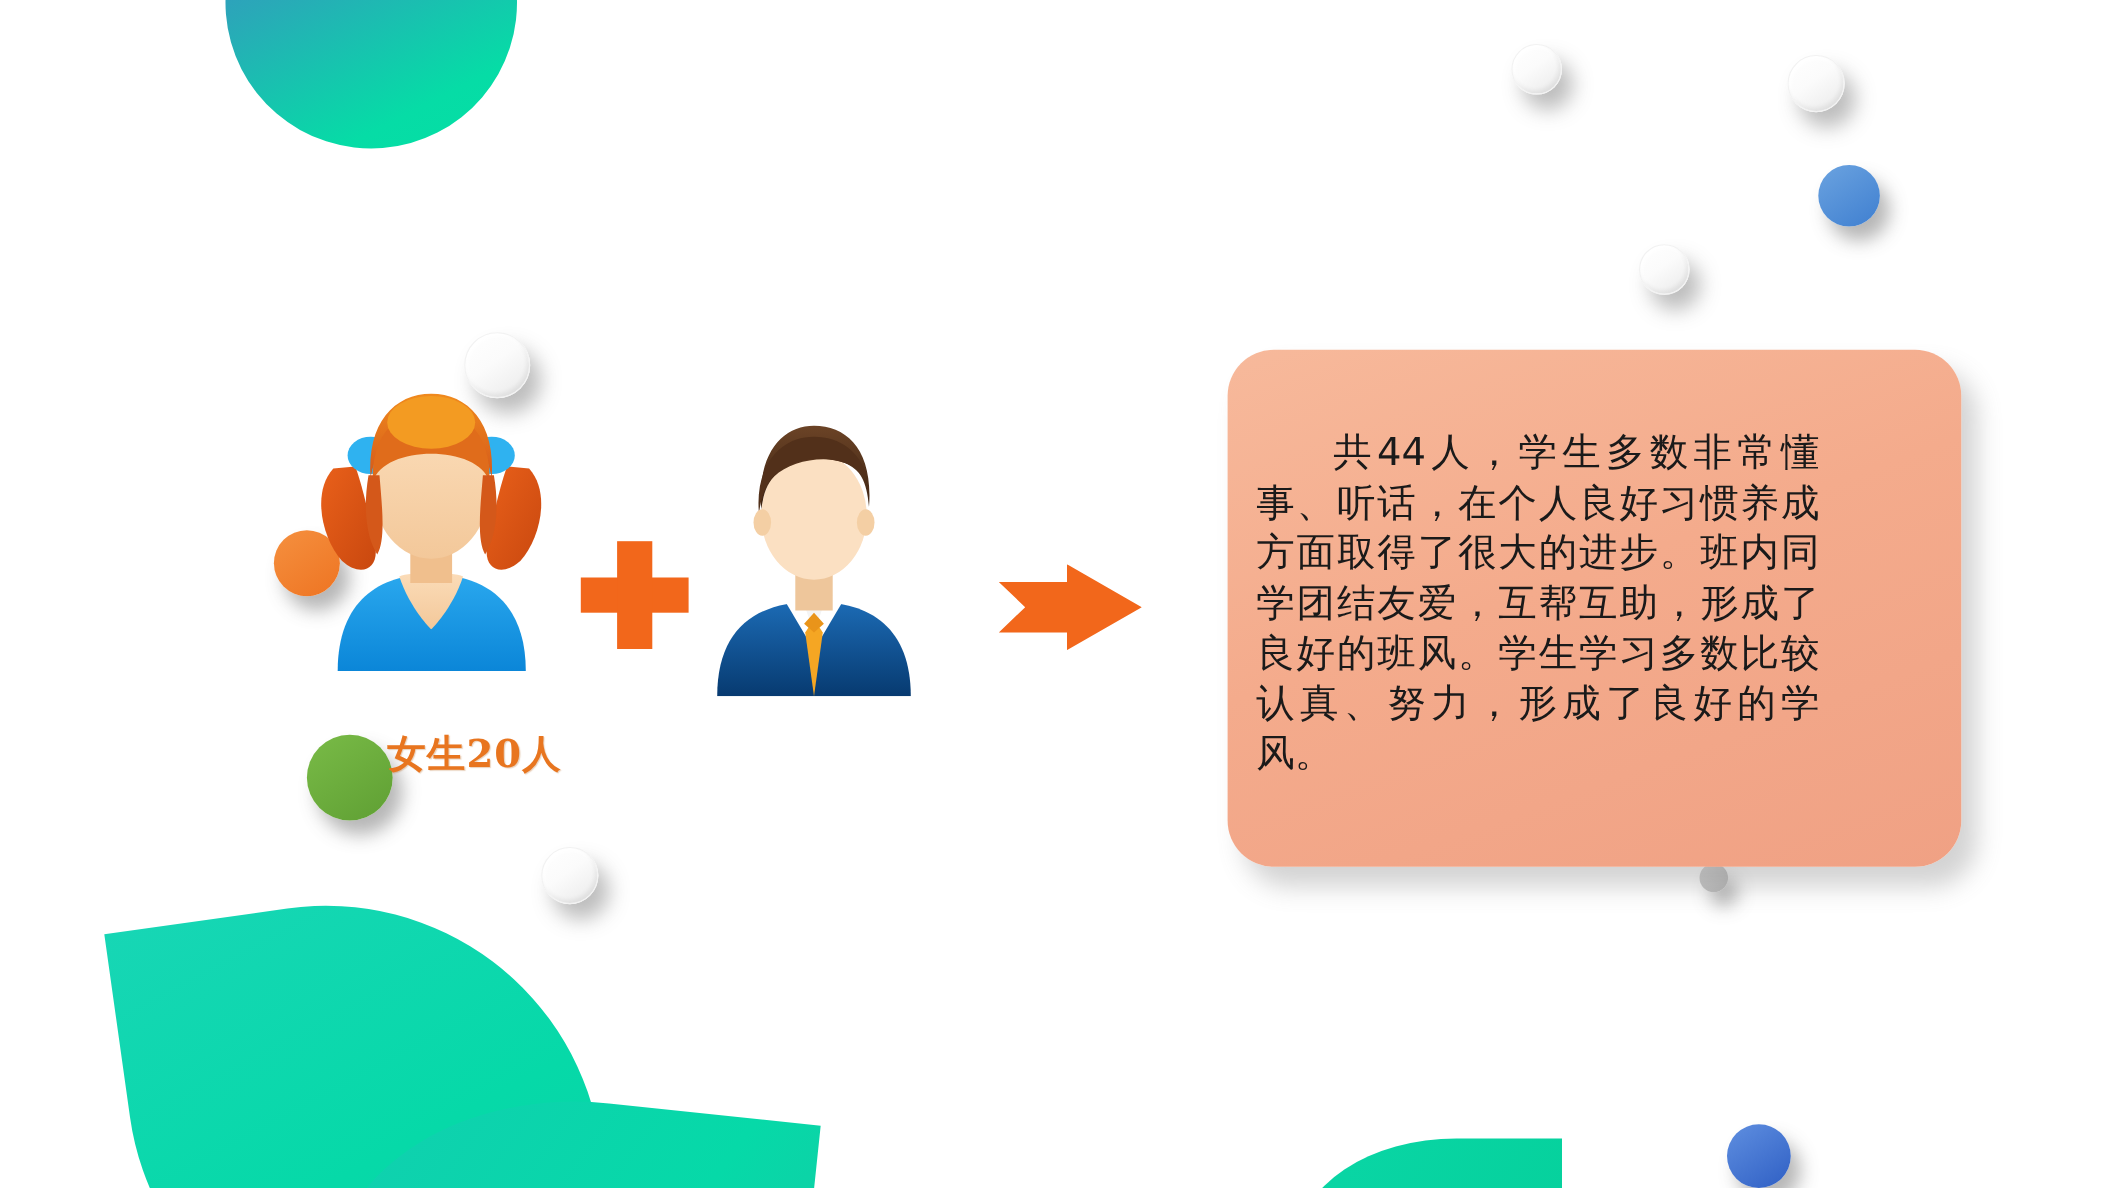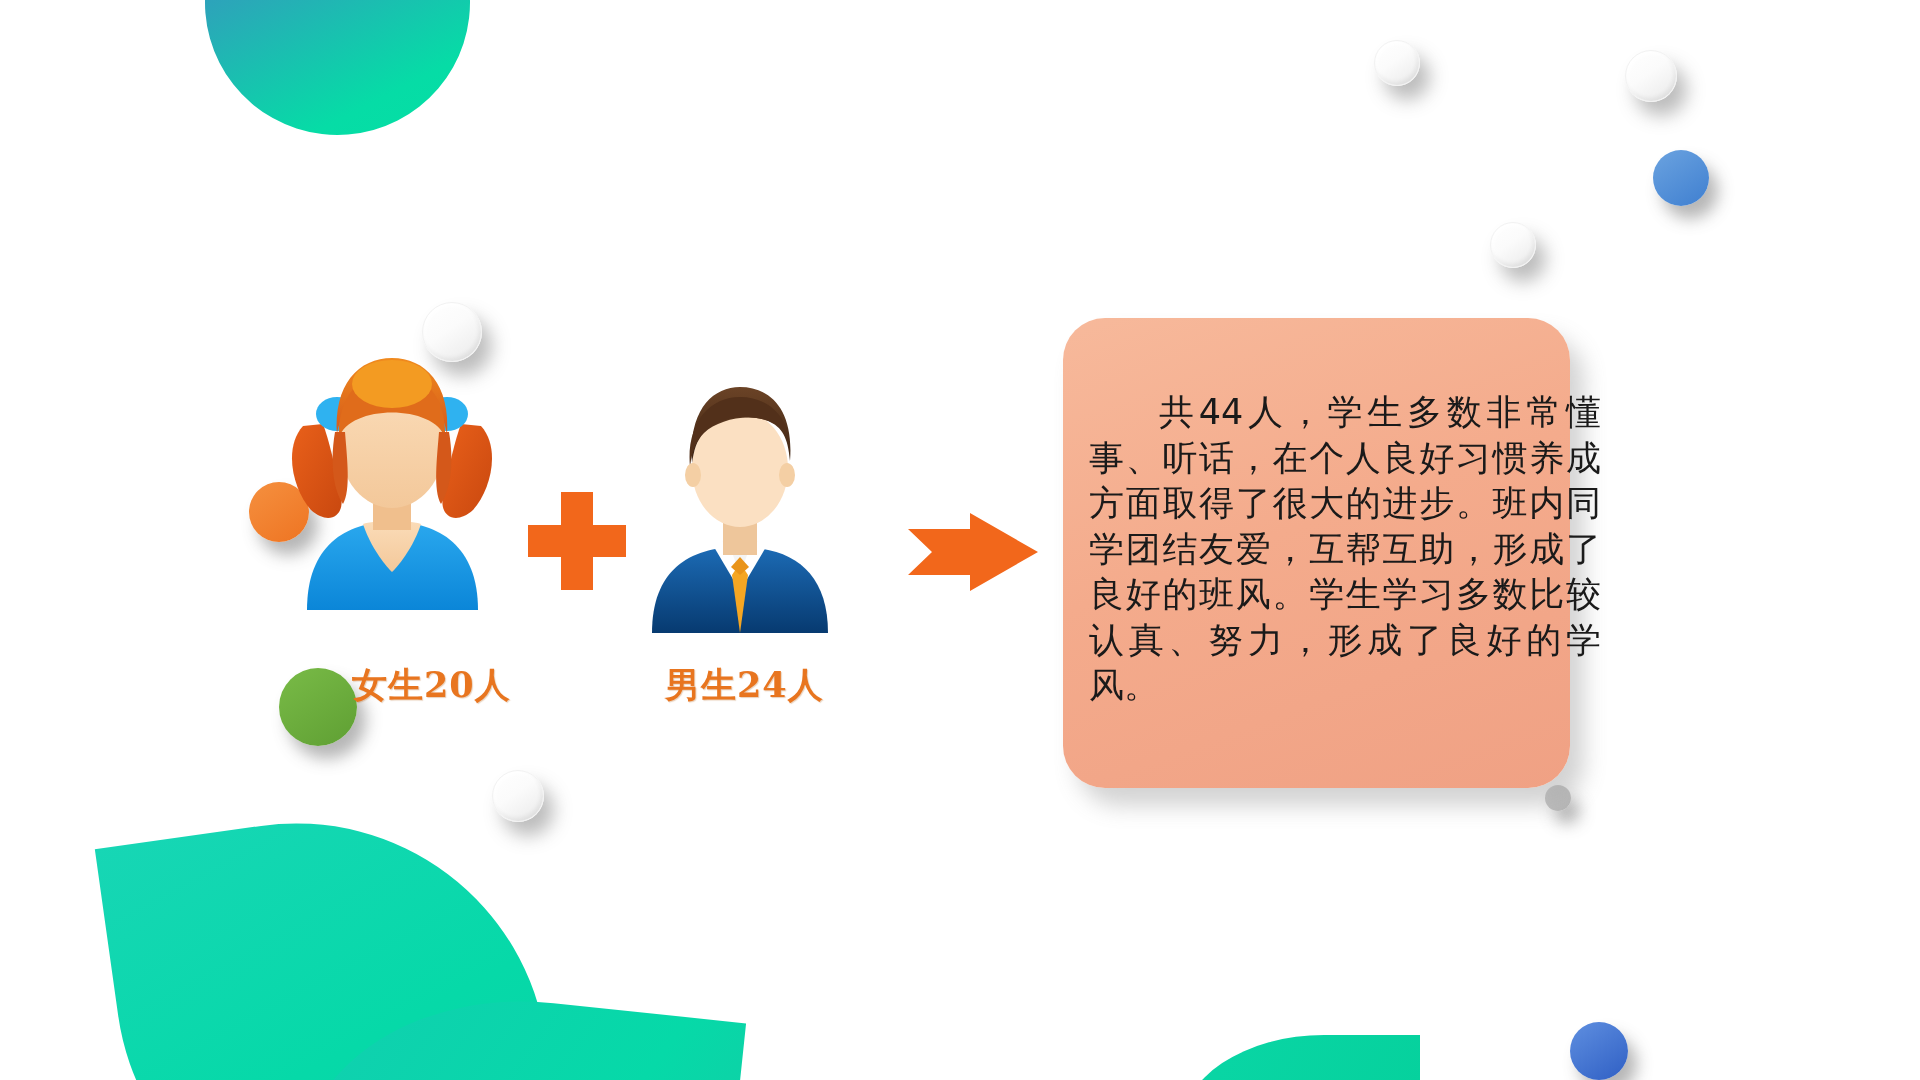--- a/index.html
+++ b/index.html
@@ -83,22 +83,22 @@
     font-weight:700;
     font-size:35px;
     letter-spacing:1px;
     white-space:nowrap;
     text-shadow:1px 1px 1px rgba(190,120,60,0.35);
   }
 
   
   .text-card {
     position:absolute;
-    left:1063px; top:318px;
-    width:507px; height:470px;
+    left:1116px; top:318px;
+    width:667px; height:470px;
     background:linear-gradient(160deg,#f7b99b 0%, #f4ab8c 45%, #f0a184 100%);
     border-radius:42px;
     box-shadow: 14px 18px 22px rgba(110,110,110,0.30);
   }
   .card-text {
     position:absolute;
     left:26px; top:72px;
     width:512px;
     color:#1a1a1a;
     font-family:"DejaVu Sans", sans-serif;
@@ -212,21 +212,20 @@
 
       <path d="M52 88 C48 36 72 12 100 12 C130 12 154 34 150 86 C148 62 142 52 128 46 C110 38 78 44 64 58 C56 66 54 76 52 88 Z" fill="url(#mHair)"></path>
       <path d="M50 92 C46 50 68 22 100 22 C124 22 142 36 148 58 C130 40 94 36 70 52 C58 60 52 74 50 92 Z" fill="#52301a"></path>
 
       <ellipse cx="53" cy="100" rx="8" ry="12" fill="#f4cfa4"></ellipse>
       <ellipse cx="147" cy="100" rx="8" ry="12" fill="#f4cfa4"></ellipse>
     </svg>
   </div>
 
   <div class="avatar-label" style="left:352px; top:662px;">女生20人</div>
-  <div class="avatar-label" style="left:665px; top:662px;">男生24人</div>
 
   <div class="arrow" style="left:908px; top:513px; width:130px; height:78px;">
     <svg width="130" height="78" viewBox="0 0 130 78">
       <path d="M0 16 L24 39 L0 62 L62 62 L62 78 L130 39 L62 0 L62 16 Z" fill="#f2671b"></path>
     </svg>
   </div>
 
   <div class="text-card">
     <div class="card-text">共44人，学生多数非常懂事、听话，在个人良好习惯养成方面取得了很大的进步。班内同学团结友爱，互帮互助，形成了良好的班风。学生学习多数比较认真、努力，形成了良好的学风。</div>
   </div>

